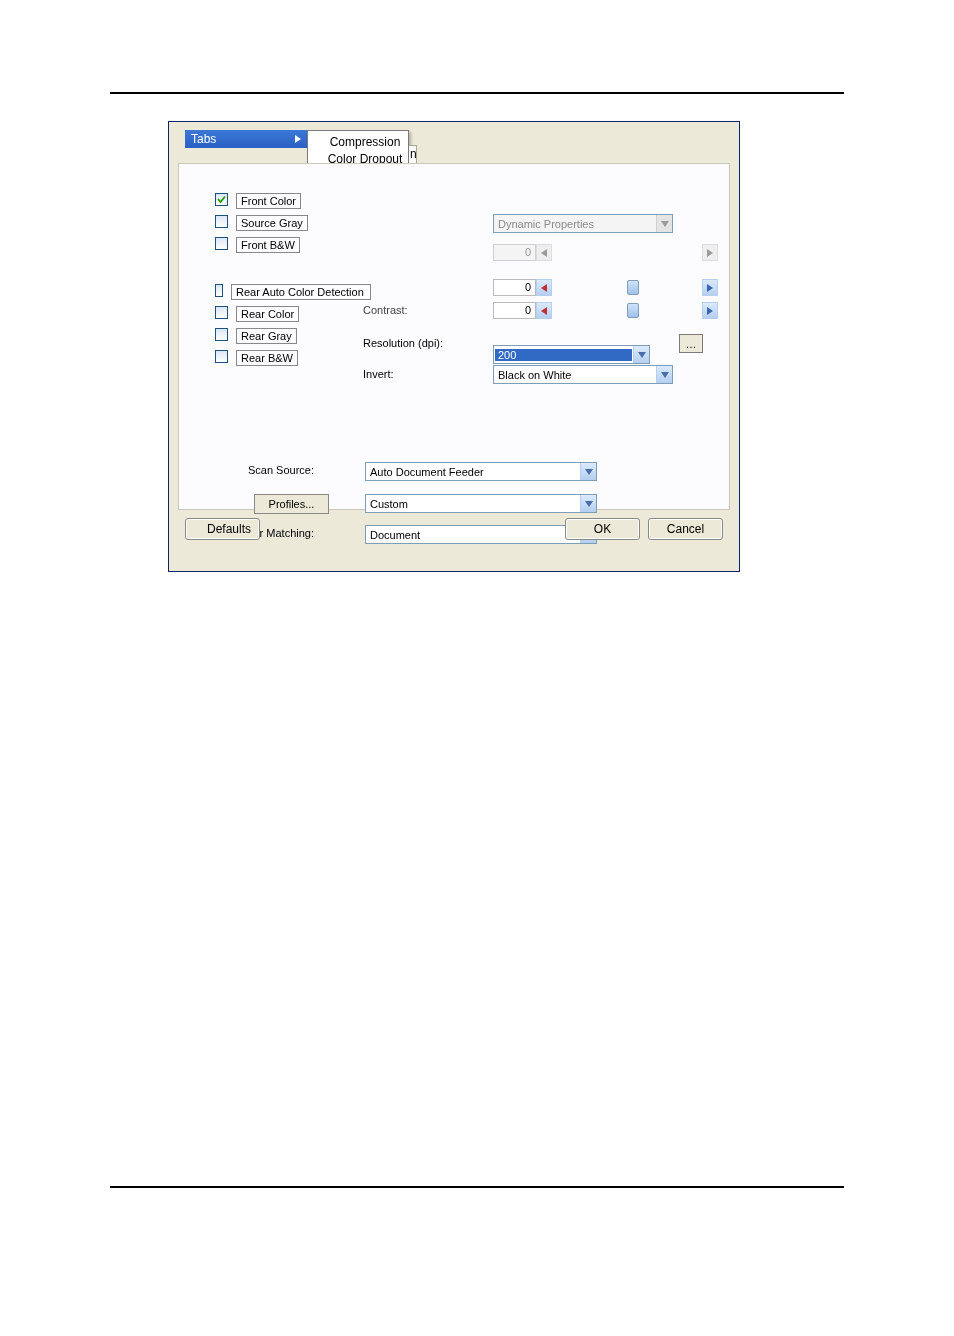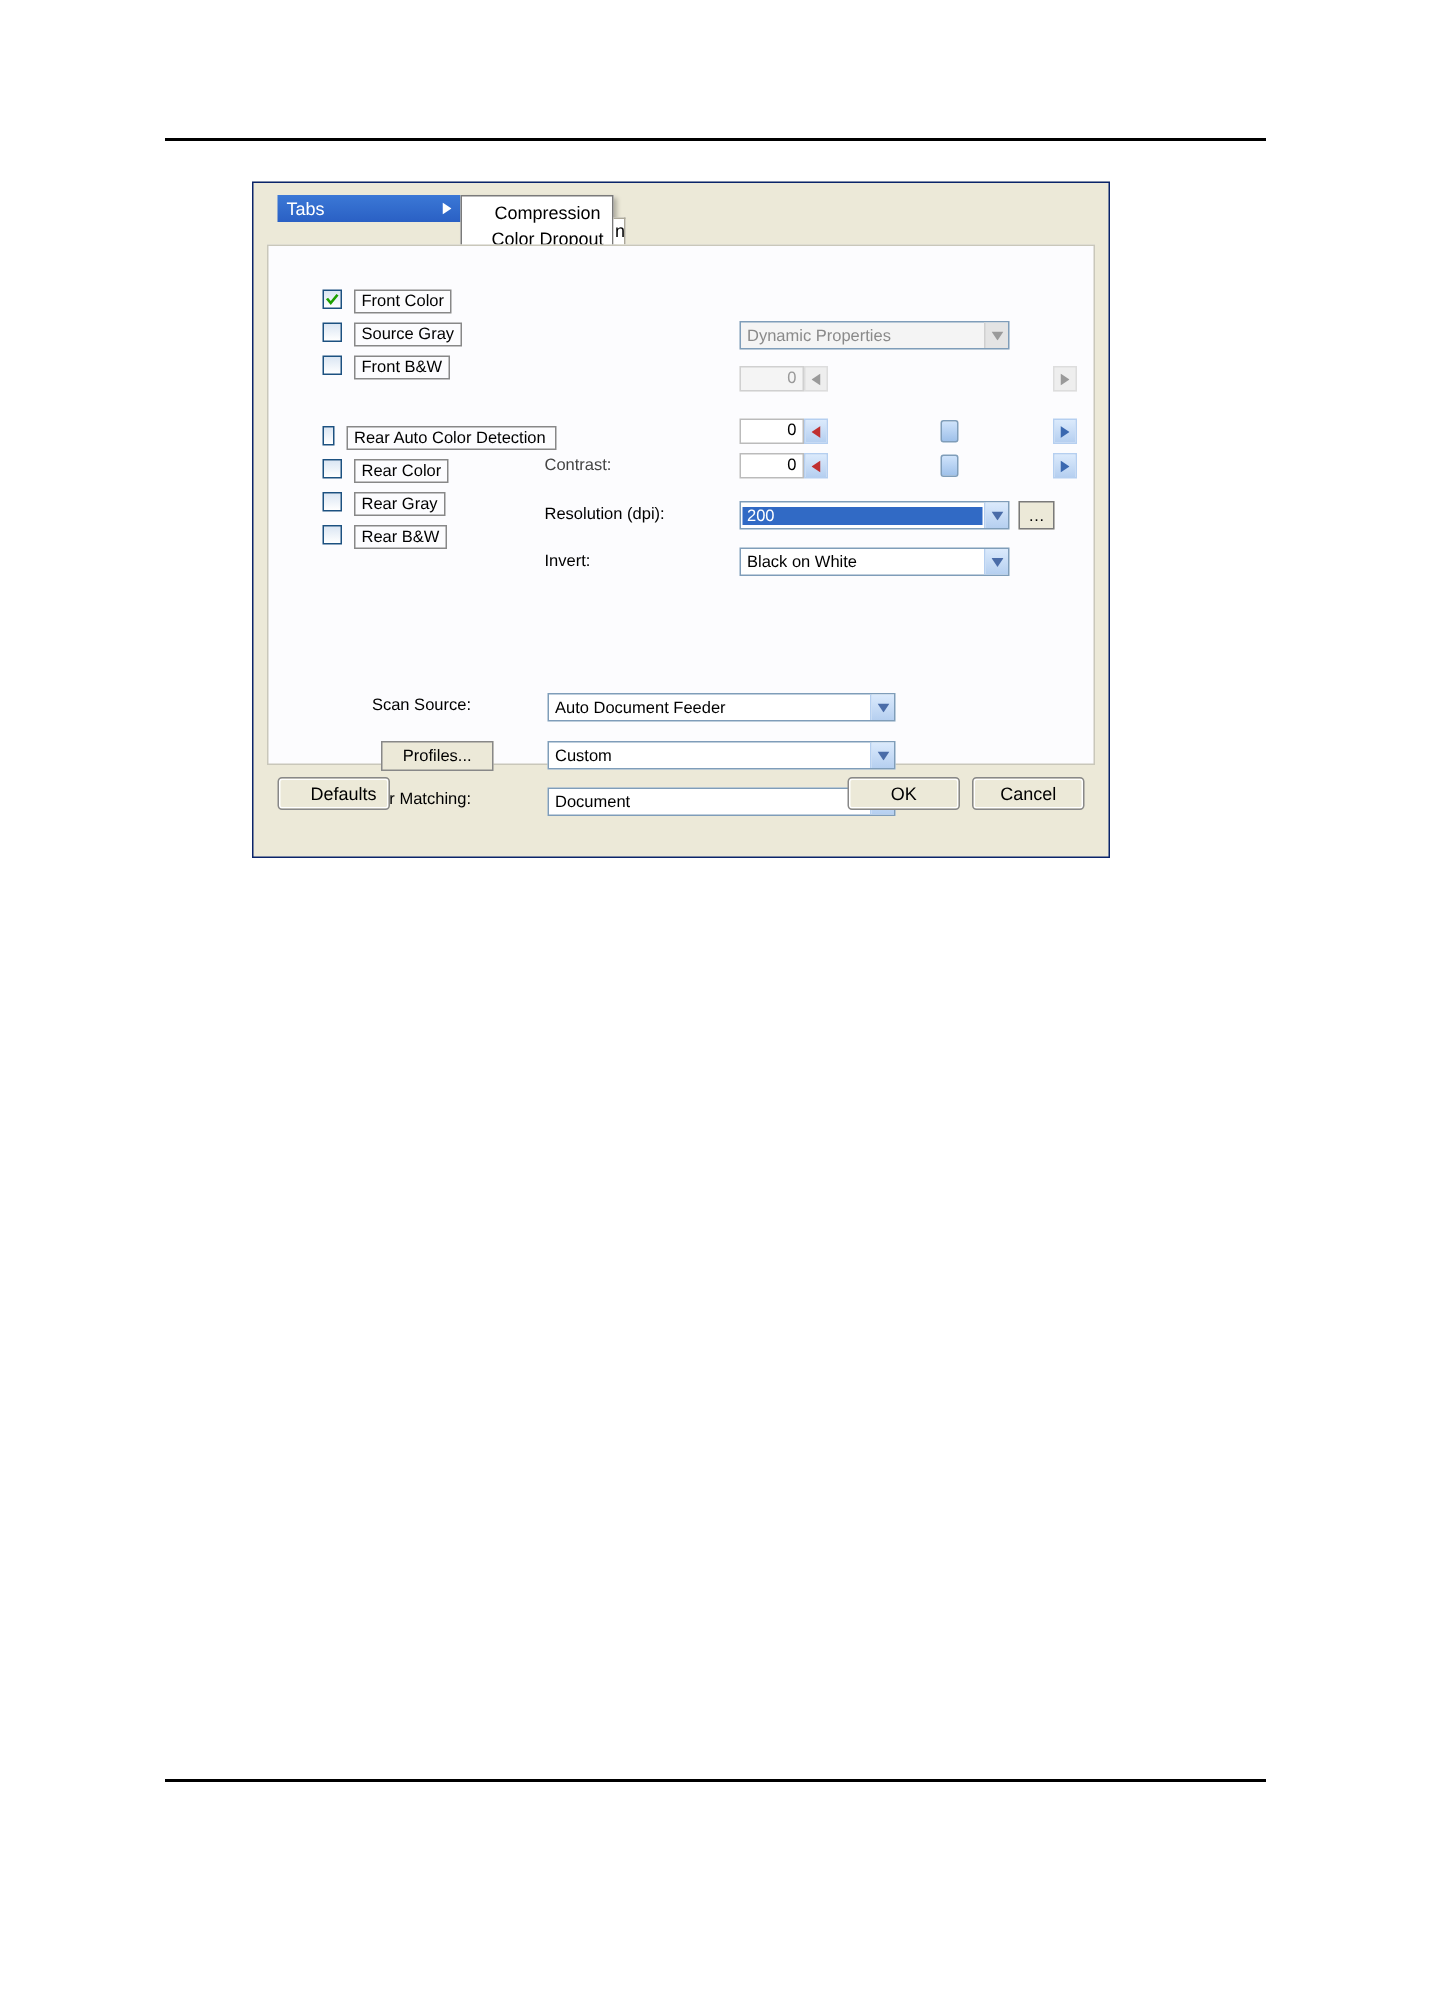--- a/index.html
+++ b/index.html
@@ -305,21 +305,21 @@
               <span class="thumb" style="left:50%"></span>
             </span>
           <span class="sbtn">
               <svg viewBox="0 0 6 8">
                 <path d="M0 0 L6 4 L0 8 Z" fill="#3a68b0"></path>
               </svg>
             </span>
         </div>
 
         <span class="rlabel res">Resolution (dpi):</span>
-        <div class="combo" style="left:314px; top:170px; width:180px">
+        <div class="combo" style="left:314px; top:181px; width:157px">
           <span class="txt sel">200</span>
           <span class="cbtn">
               <svg viewBox="0 0 8 6">
                 <path d="M0 0 H8 L4 6 Z" fill="#4a6ca8"></path>
               </svg>
             </span>
         </div>
         <div class="dots-btn" style="left:500px; top:170px">…</div>
 
         <span class="rlabel inv">Invert:</span>

